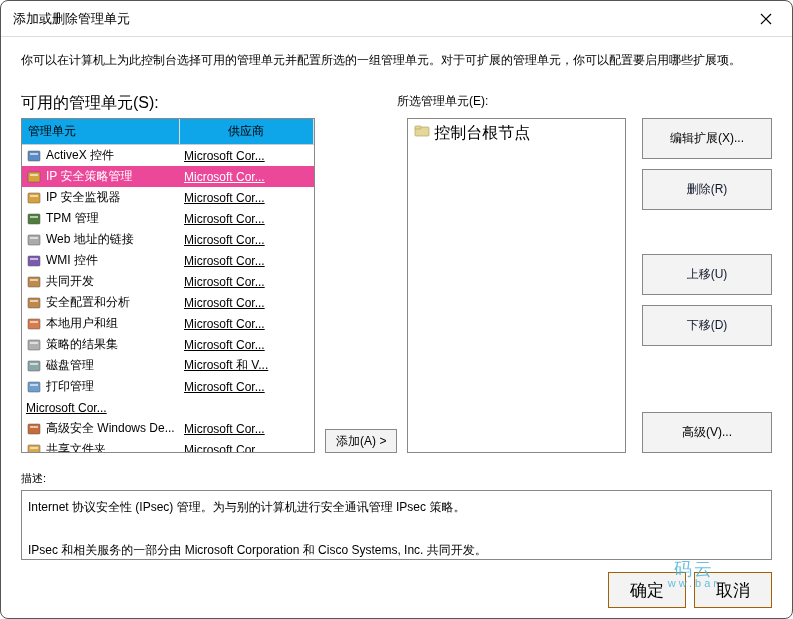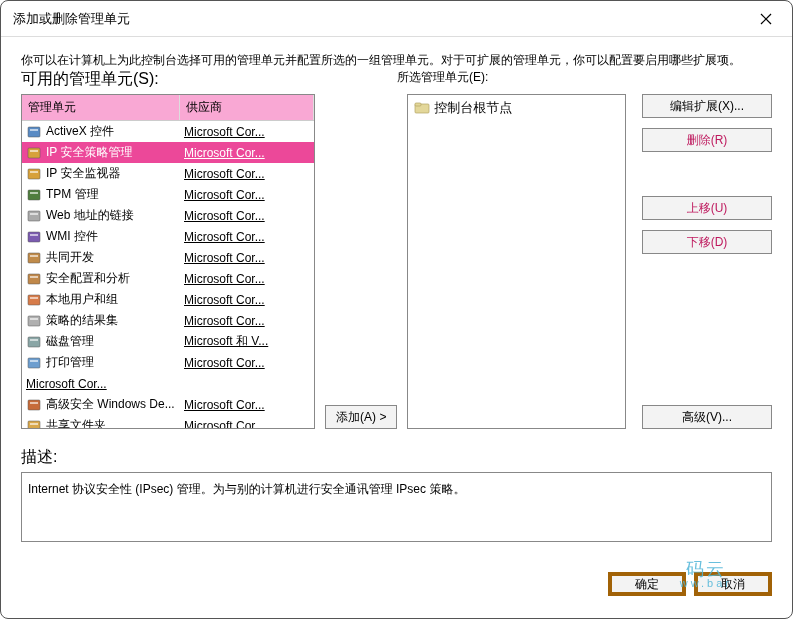--- a/index.html
+++ b/index.html
@@ -44,20 +44,21 @@
   }
   .content {
     flex: 1;
     padding: 14px 20px 0 20px;
     display: flex;
     flex-direction: column;
     overflow: hidden;
   }
   .instructions {
     font-size: 12px;
+    margin-bottom: 24px;
     line-height: 1.5;
   }
   .labels-row {
     display: flex;
     margin-bottom: 4px;
   }
   .label-left {
     width: 296px;
     font-size: 16px;
   }
@@ -70,30 +71,30 @@
     gap: 10px;
   }
   .left-panel {
     width: 296px;
     height: 335px;
     border: 1px solid #888;
     overflow: hidden;
   }
   .list-header {
     display: flex;
-    background: #f9a8d4;
+    background: #0ea5e9;
     border-bottom: 1px solid #ccc;
   }
   .list-header div {
     padding: 4px 6px;
     font-size: 12px;
     border-right: 1px solid #ddd;
   }
   .hdr-name { width: 158px; }
-  .hdr-vendor { flex: 1; }
+  .hdr-vendor { flex: 1; margin-left: 42px; }
   .list-body {
     overflow-y: hidden;
   }
   .list-row {
     display: flex;
     align-items: center;
     height: 21px;
     cursor: default;
   }
   .list-row.selected {
@@ -139,49 +140,49 @@
     cursor: pointer;
   }
   .right-panel {
     width: 220px;
     height: 335px;
     border: 1px solid #888;
     padding: 2px;
   }
   .tree-row {
     display: flex;
-    align-items: center;
+    align-items: flex-start;
     gap: 4px;
     padding: 2px 4px;
-    font-size: 13px;
+    font-size: 16px;
   }
   .buttons-col {
     flex: 1;
     display: flex;
     flex-direction: column;
     gap: 10px;
     padding-left: 6px;
   }
   .side-btn {
     width: 130px;
-    height: 24px;
+    height: 41px;
     border: 1px solid #888;
     background: #f3f3f3;
     font-size: 12px;
     cursor: pointer;
   }
   .side-btn:disabled {
-    color: #be185d;
+    color: #0f172a;
     cursor: default;
   }
   .side-spacer-big { height: 24px; }
   .side-spacer-huge { flex:1; }
   .desc-label {
     margin-top: 18px;
-    font-size: 16px;
+    font-size: 11px;
   }
   .desc-box {
     margin-top: 4px;
     height: 70px;
     border: 1px solid #888;
     padding: 6px;
     font-size: 12px;
     line-height: 1.8;
     overflow: hidden;
   }
@@ -189,30 +190,30 @@
     position: relative;
     height: 58px;
     padding: 0 20px;
     display: flex;
     align-items: flex-start;
     justify-content: flex-end;
     padding-top: 12px;
   }
   .ok-btn, .cancel-btn {
     width: 78px;
-    height: 24px;
-    border: 4px solid #a16207;
+    height: 36px;
+    border: 1px solid #a16207;
     background: #f3f3f3;
-    font-size: 12px;
+    font-size: 17px;
     cursor: pointer;
     margin-left: 8px;
   }
   .watermark {
     position: absolute;
-    right: 60px;
+    right: 72px;
     top: 0px;
     font-size: 10px;
     color: #4fb5d8;
     text-align: center;
     line-height: 1.0;
     pointer-events: none;
     opacity: 0.85;
   }
   .watermark .wm-top { font-size: 18px; letter-spacing: 2px; font-weight: 500;}
   .watermark .wm-bot { font-size: 11px; letter-spacing: 3px; }
@@ -419,20 +420,21 @@
         <div class="side-spacer-huge"></div>
         <button class="side-btn">高级(V)...</button>
       </div>
 
     </div>
 
     <div class="desc-label">描述:</div>
     <div class="desc-box">
       <div>Internet 协议安全性 (IPsec) 管理。为与别的计算机进行安全通讯管理 IPsec 策略。</div>
       <br>
+      <div>IPsec 和相关服务的一部分由 Microsoft Corporation 和 Cisco Systems, Inc. 共同开发。</div>
     </div>
 
   </div>
 
   <div class="footer">
     <div class="watermark">
       <div class="wm-top">码云</div>
       <div class="wm-bot">ww.bar</div>
     </div>
     <button class="ok-btn">确定</button>

